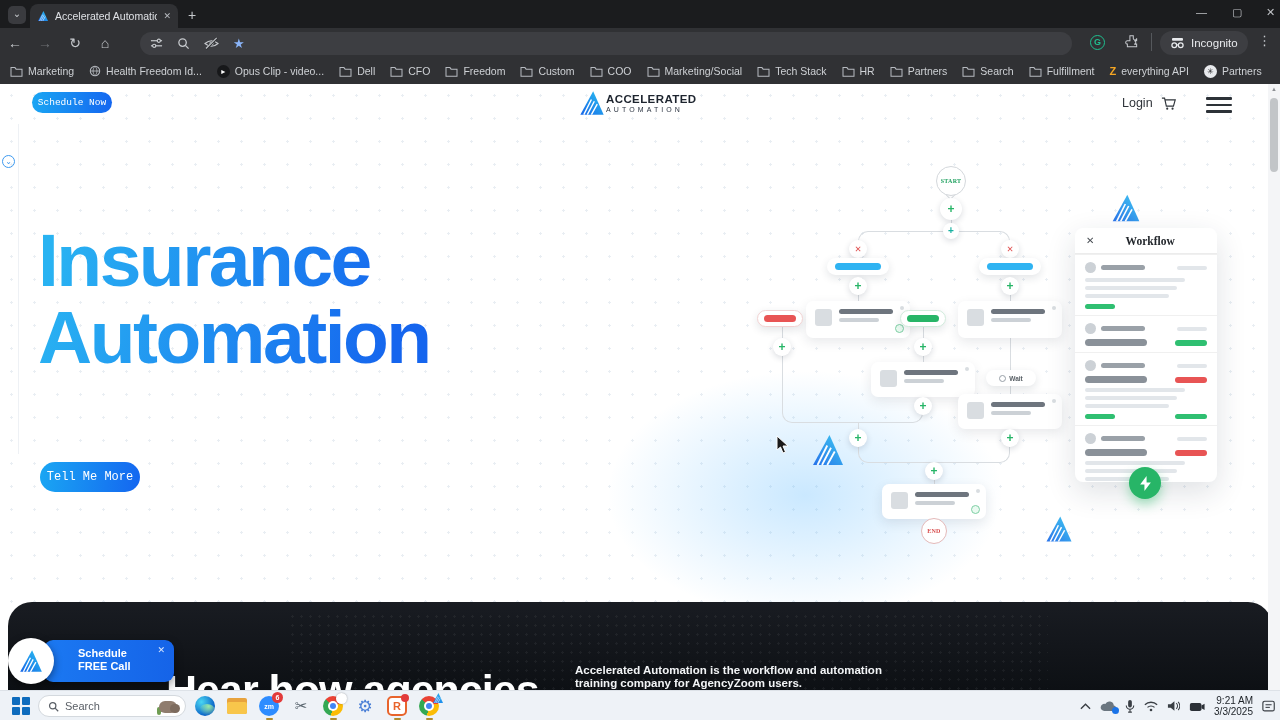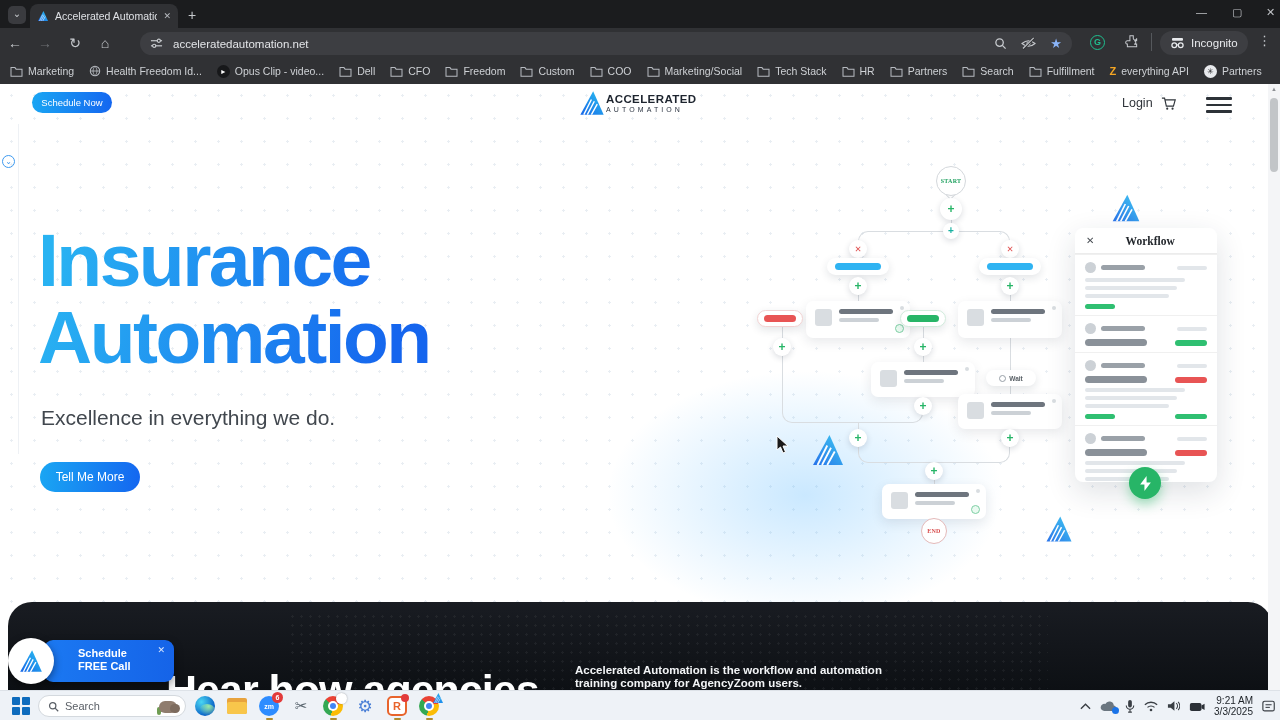--- a/index.html
+++ b/index.html
@@ -31,21 +31,21 @@
   .bm-round { width:13px; height:13px; border-radius:50%; font-size:8px; text-align:center; line-height:13px; }
   .op { background:#17181a; color:#fff; }
   .zl { color:#f5a623; font-weight:bold; font-size:11px; }
   .cg { background:#e8eaed; color:#202124; }
 
   
   #page { position:absolute; top:84px; left:0; width:1280px; height:606px; background:#ffffff;
           background-image:radial-gradient(#e9eef3 1px, rgba(0,0,0,0) 1.3px); background-size:23px 23px; overflow:hidden; }
   .glow { position:absolute; left:590px; top:276px; width:430px; height:270px;
           background:radial-gradient(ellipse at center, rgba(80,180,255,.30), rgba(80,180,255,0) 65%); }
-  .btn-blue { background:linear-gradient(95deg,#1aa6f3,#1466f0); color:#fff; border:none; border-radius:999px; font-family:Liberation Sans, sans-serif; }
+  .btn-blue { background:linear-gradient(95deg,#1aa6f3,#1466f0); color:#fff; border:none; border-radius:999px; font-family:Liberation Mono, monospace; }
   #schedule-now { position:absolute; left:32px; top:8px; width:80px; height:21px; font-size:9.5px; }
   #site-logo { position:absolute; left:578px; top:5px; display:flex; align-items:center; gap:0; }
   .logo-t1 { font-size:11.5px; font-weight:bold; letter-spacing:.4px; color:#1d242e; line-height:12px; }
   .logo-t2 { font-size:7px; letter-spacing:3.1px; color:#2a3340; line-height:9px; }
   #login { position:absolute; left:1122px; top:12px; font-size:12.5px; color:#2f343a; }
   #cart { position:absolute; left:1161px; top:12px; }
   #burger { position:absolute; left:1206px; top:13px; width:26px; }
   #burger div { height:2.5px; background:#2d3238; margin-bottom:4px; border-radius:1px; }
   #left-collapse { position:absolute; left:2px; top:71px; width:13px; height:13px; border-radius:50%; border:1.2px solid #3e9af0; color:#3e9af0; font-size:8px; text-align:center; line-height:11px; }
   .faintline { position:absolute; left:18px; top:40px; width:1px; height:330px; background:#eef1f5; }
@@ -187,21 +187,20 @@
     <span class="siteinfo">
       <svg width="13" height="13" viewBox="0 0 14 14">
           <g stroke="#c6c9cd" stroke-width="1.3">
             <line x1="1" y1="4" x2="13" y2="4"></line>
             <line x1="1" y1="9.5" x2="13" y2="9.5"></line>
             <circle cx="9.5" cy="4" r="1.7" fill="#303134"></circle>
             <circle cx="4.5" cy="9.5" r="1.7" fill="#303134"></circle>
           </g>
         </svg>
     </span>
-    <span class="url">acceleratedautomation.net</span>
     <span class="obx-ic">
       <svg width="13" height="13" viewBox="0 0 14 14">
           <circle cx="6" cy="6" r="4" fill="none" stroke="#c6c9cd" stroke-width="1.4"></circle>
           <line x1="9" y1="9" x2="12.5" y2="12.5" stroke="#c6c9cd" stroke-width="1.4"></line>
         </svg>
     </span>
     <span class="obx-ic">
       <svg width="15" height="13" viewBox="0 0 16 14">
           <path d="M1 7 Q8 1 15 7 Q8 13 1 7 Z" fill="none" stroke="#c6c9cd" stroke-width="1.2"></path>
           <circle cx="8" cy="7" r="2.2" fill="#c6c9cd"></circle>
@@ -352,21 +351,20 @@
         <div></div>
         <div></div>
         <div></div>
       </div>
     <div id="left-collapse">⌄</div>
 
     <div id="hero-title">
       <div>Insurance</div>
       <div>Automation</div>
     </div>
-    <div id="hero-sub">Excellence in everything we do.</div>
     <button id="cta" class="btn-blue">Tell Me More</button>
 
     <div>
       <div class="vl" style="left:951px;top:96px;height:46px"></div>
       <div class="fcirc term" style="left:936px;top:82px;width:30px;height:30px;color:#1fa15f;z-index:2">
           <span>START</span>
         </div>
       <div class="tail" style="left:946px;top:105px;border-right:1px solid #d4d8dc;border-bottom:1px solid #d4d8dc"></div>
       <div class="fcirc" style="left:940px;top:114px;width:22px;height:22px">
           <span class="plus">+</span>

